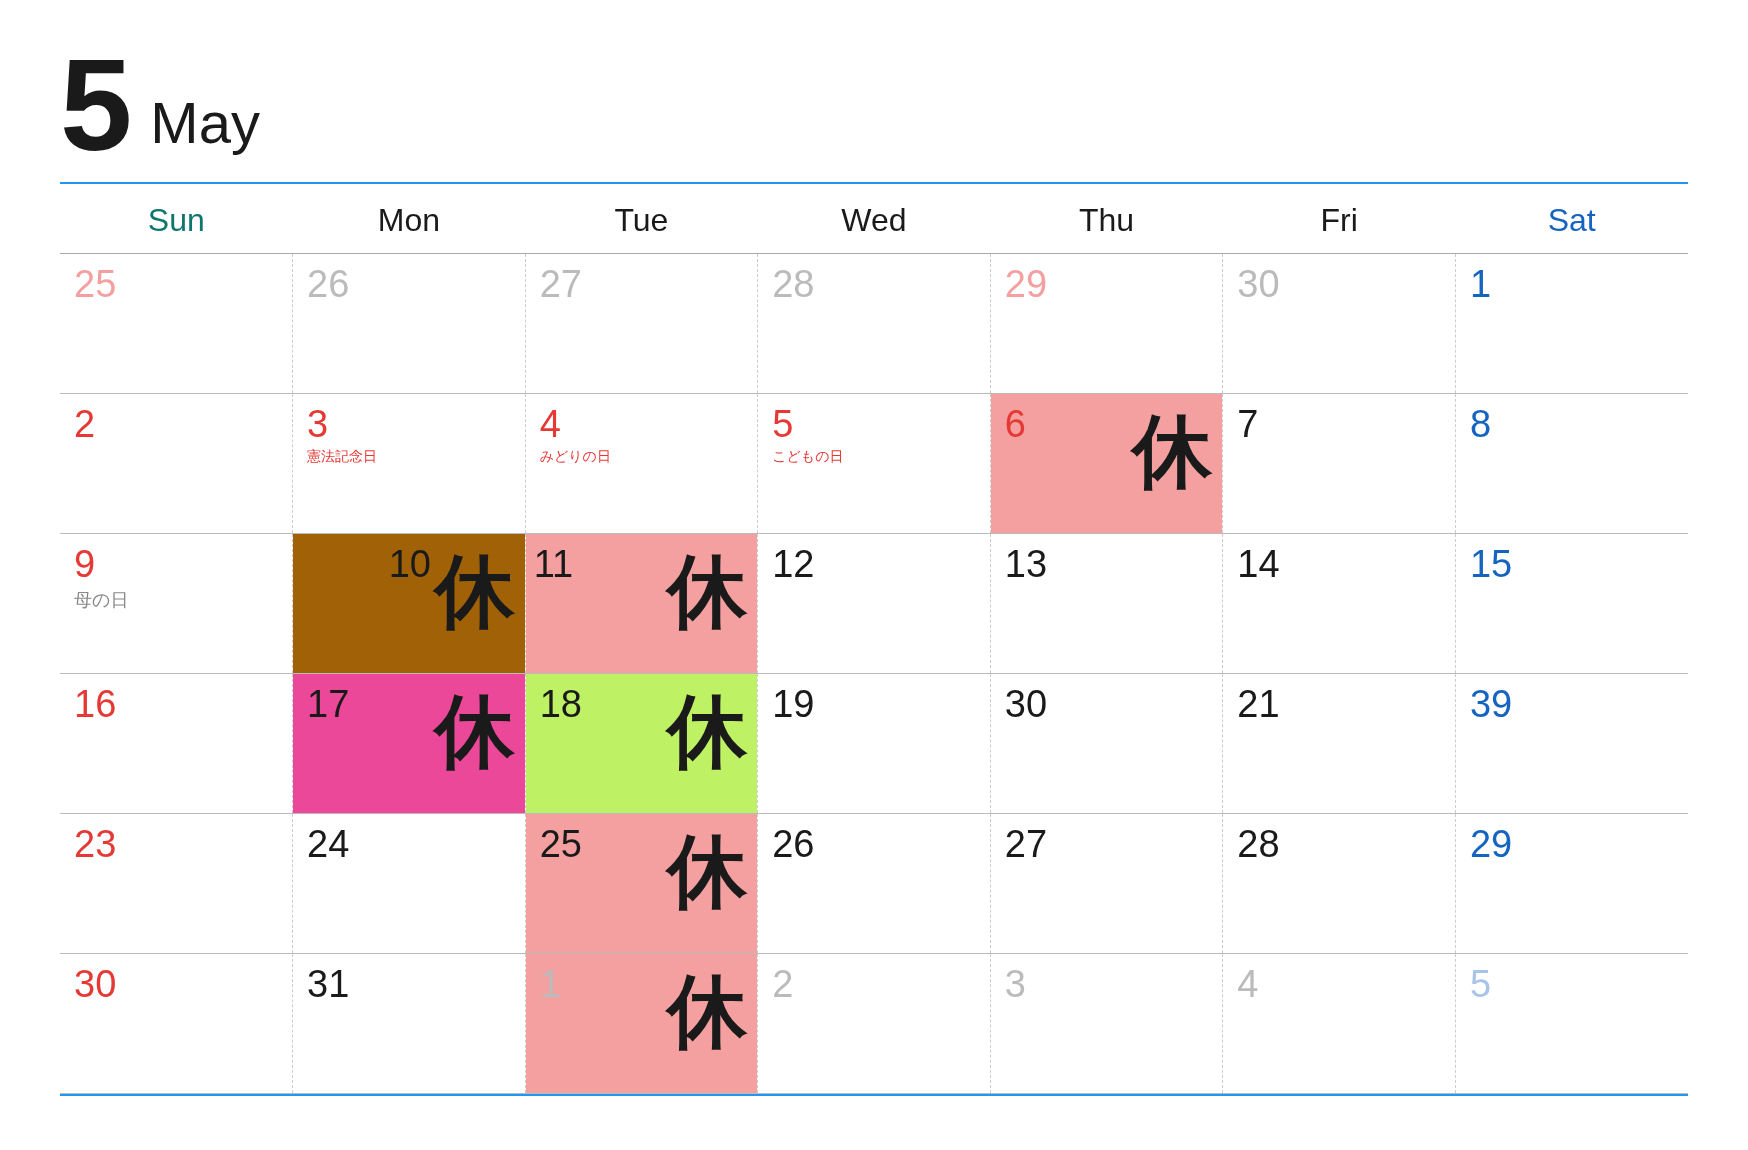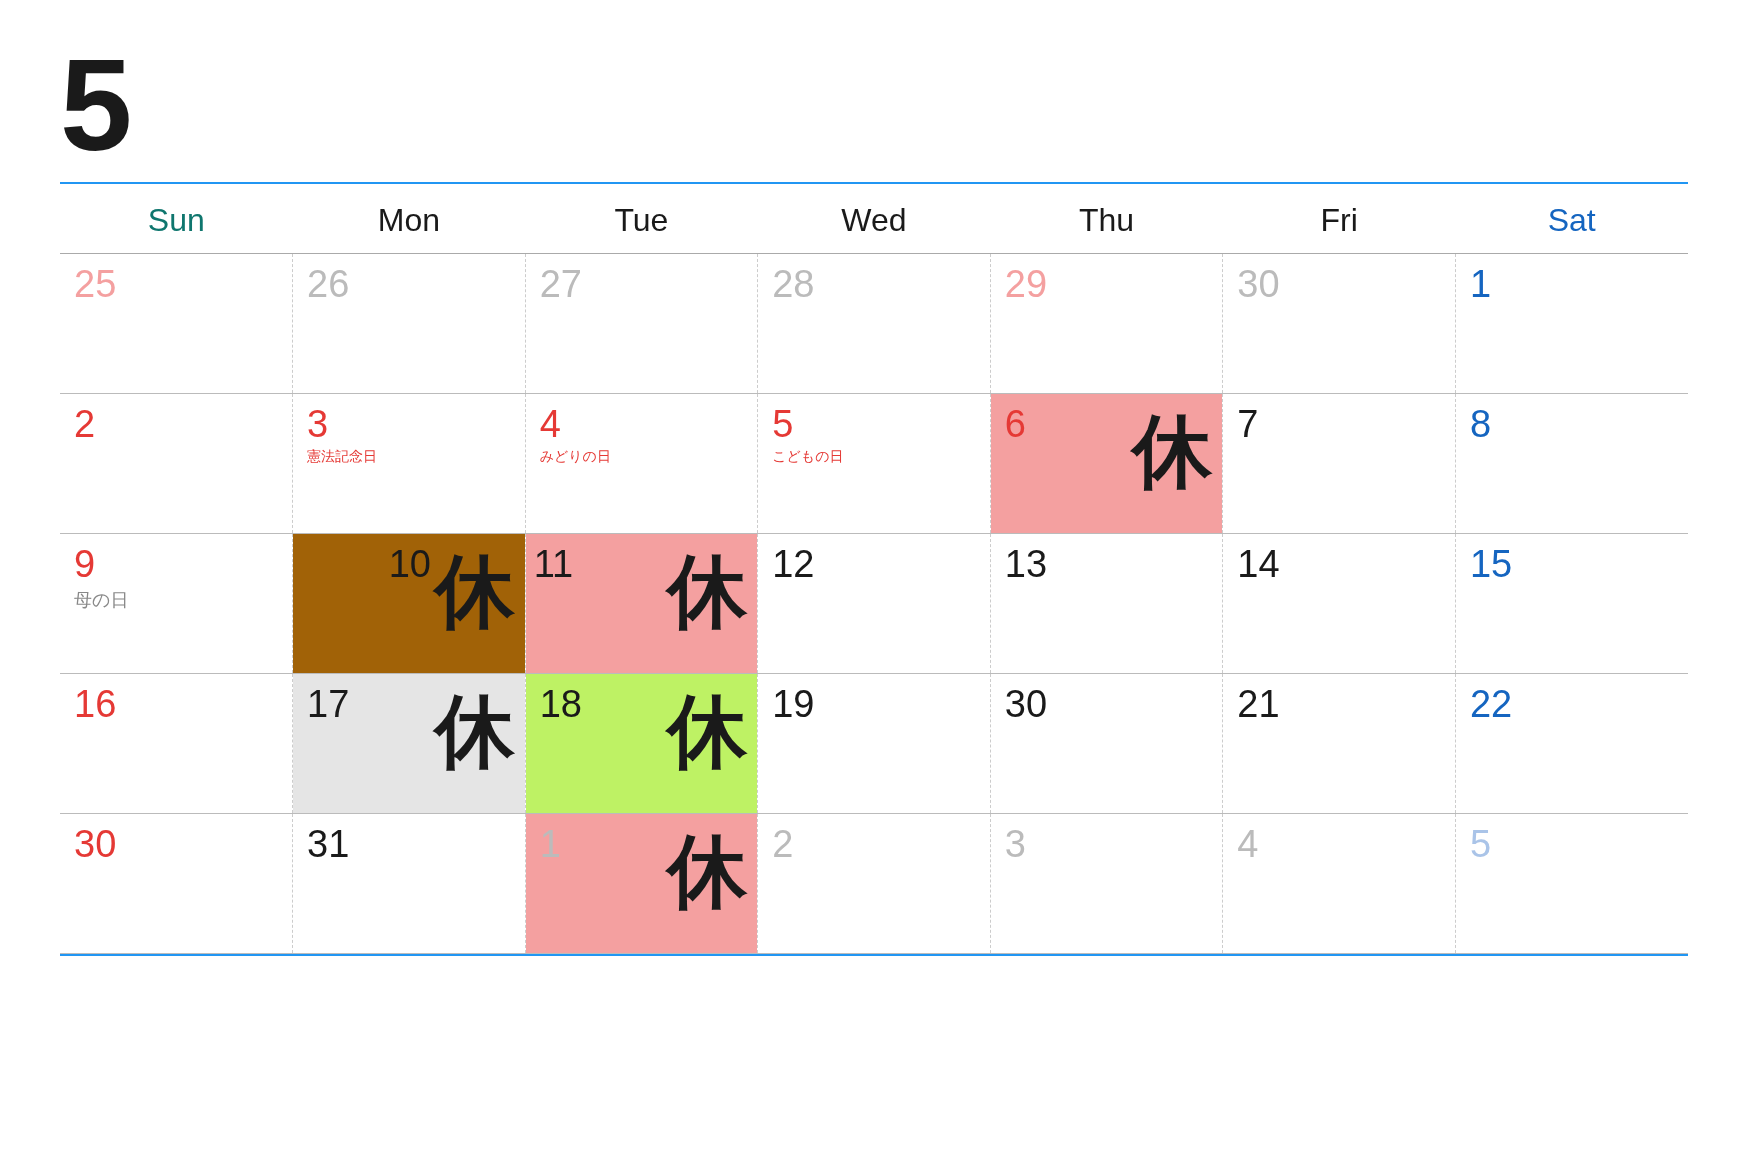--- a/index.html
+++ b/index.html
@@ -93,20 +93,21 @@
       top: 18px;
       line-height: 1;
     }
   </style>
 </head>
 <body>
 
 <div class="header">
   <div class="header-left">
     <span class="month-number">5</span>
+    <span class="month-name">May</span>
   </div>
 </div>
 
 <table class="calendar-table">
   <thead>
     <tr>
       <th class="th-sun">Sun</th>
       <th class="th-weekday">Mon</th>
       <th class="th-weekday">Tue</th>
       <th class="th-weekday">Wed</th>
@@ -189,39 +190,63 @@
           <span class="day-num" style="color: rgb(26, 26, 26);">14</span>
         </td>
         <td>
           <span class="day-num" style="color: rgb(21, 101, 192);">15</span>
         </td>
       </tr>
       <tr>
         <td>
           <span class="day-num" style="color: rgb(229, 57, 53);">16</span>
         </td>
-        <td style="background-color: #e5e5e5;">
+        <td style="background-color: #ec4899;">
           <span class="day-num" style="color: rgb(26, 26, 26);">17</span>
           <span class="rest-char">休</span>
         </td>
         <td style="background-color: #bef264;">
           <span class="day-num" style="color: rgb(26, 26, 26);">18</span>
           <span class="rest-char">休</span>
         </td>
         <td>
           <span class="day-num" style="color: rgb(26, 26, 26);">19</span>
         </td>
         <td>
           <span class="day-num" style="color: rgb(26, 26, 26);">30</span>
         </td>
         <td>
           <span class="day-num" style="color: rgb(26, 26, 26);">21</span>
         </td>
         <td>
-          <span class="day-num" style="color: rgb(21, 101, 192);">22</span>
+          <span class="day-num" style="color: rgb(21, 101, 192);">39</span>
+        </td>
+      </tr>
+      <tr>
+        <td>
+          <span class="day-num" style="color: rgb(229, 57, 53);">23</span>
+        </td>
+        <td>
+          <span class="day-num" style="color: rgb(26, 26, 26);">24</span>
+        </td>
+        <td style="background-color: rgb(244, 160, 160);">
+          <span class="day-num" style="color: rgb(26, 26, 26);">25</span>
+          <span class="rest-char">休</span>
+        </td>
+        <td>
+          <span class="day-num" style="color: rgb(26, 26, 26);">26</span>
+        </td>
+        <td>
+          <span class="day-num" style="color: rgb(26, 26, 26);">27</span>
+        </td>
+        <td>
+          <span class="day-num" style="color: rgb(26, 26, 26);">28</span>
+        </td>
+        <td>
+          <span class="day-num" style="color: rgb(21, 101, 192);">29</span>
         </td>
       </tr>
       <tr>
         <td>
           <span class="day-num" style="color: rgb(229, 57, 53);">30</span>
         </td>
         <td>
           <span class="day-num" style="color: rgb(26, 26, 26);">31</span>
         </td>
         <td style="background-color: rgb(244, 160, 160);">

